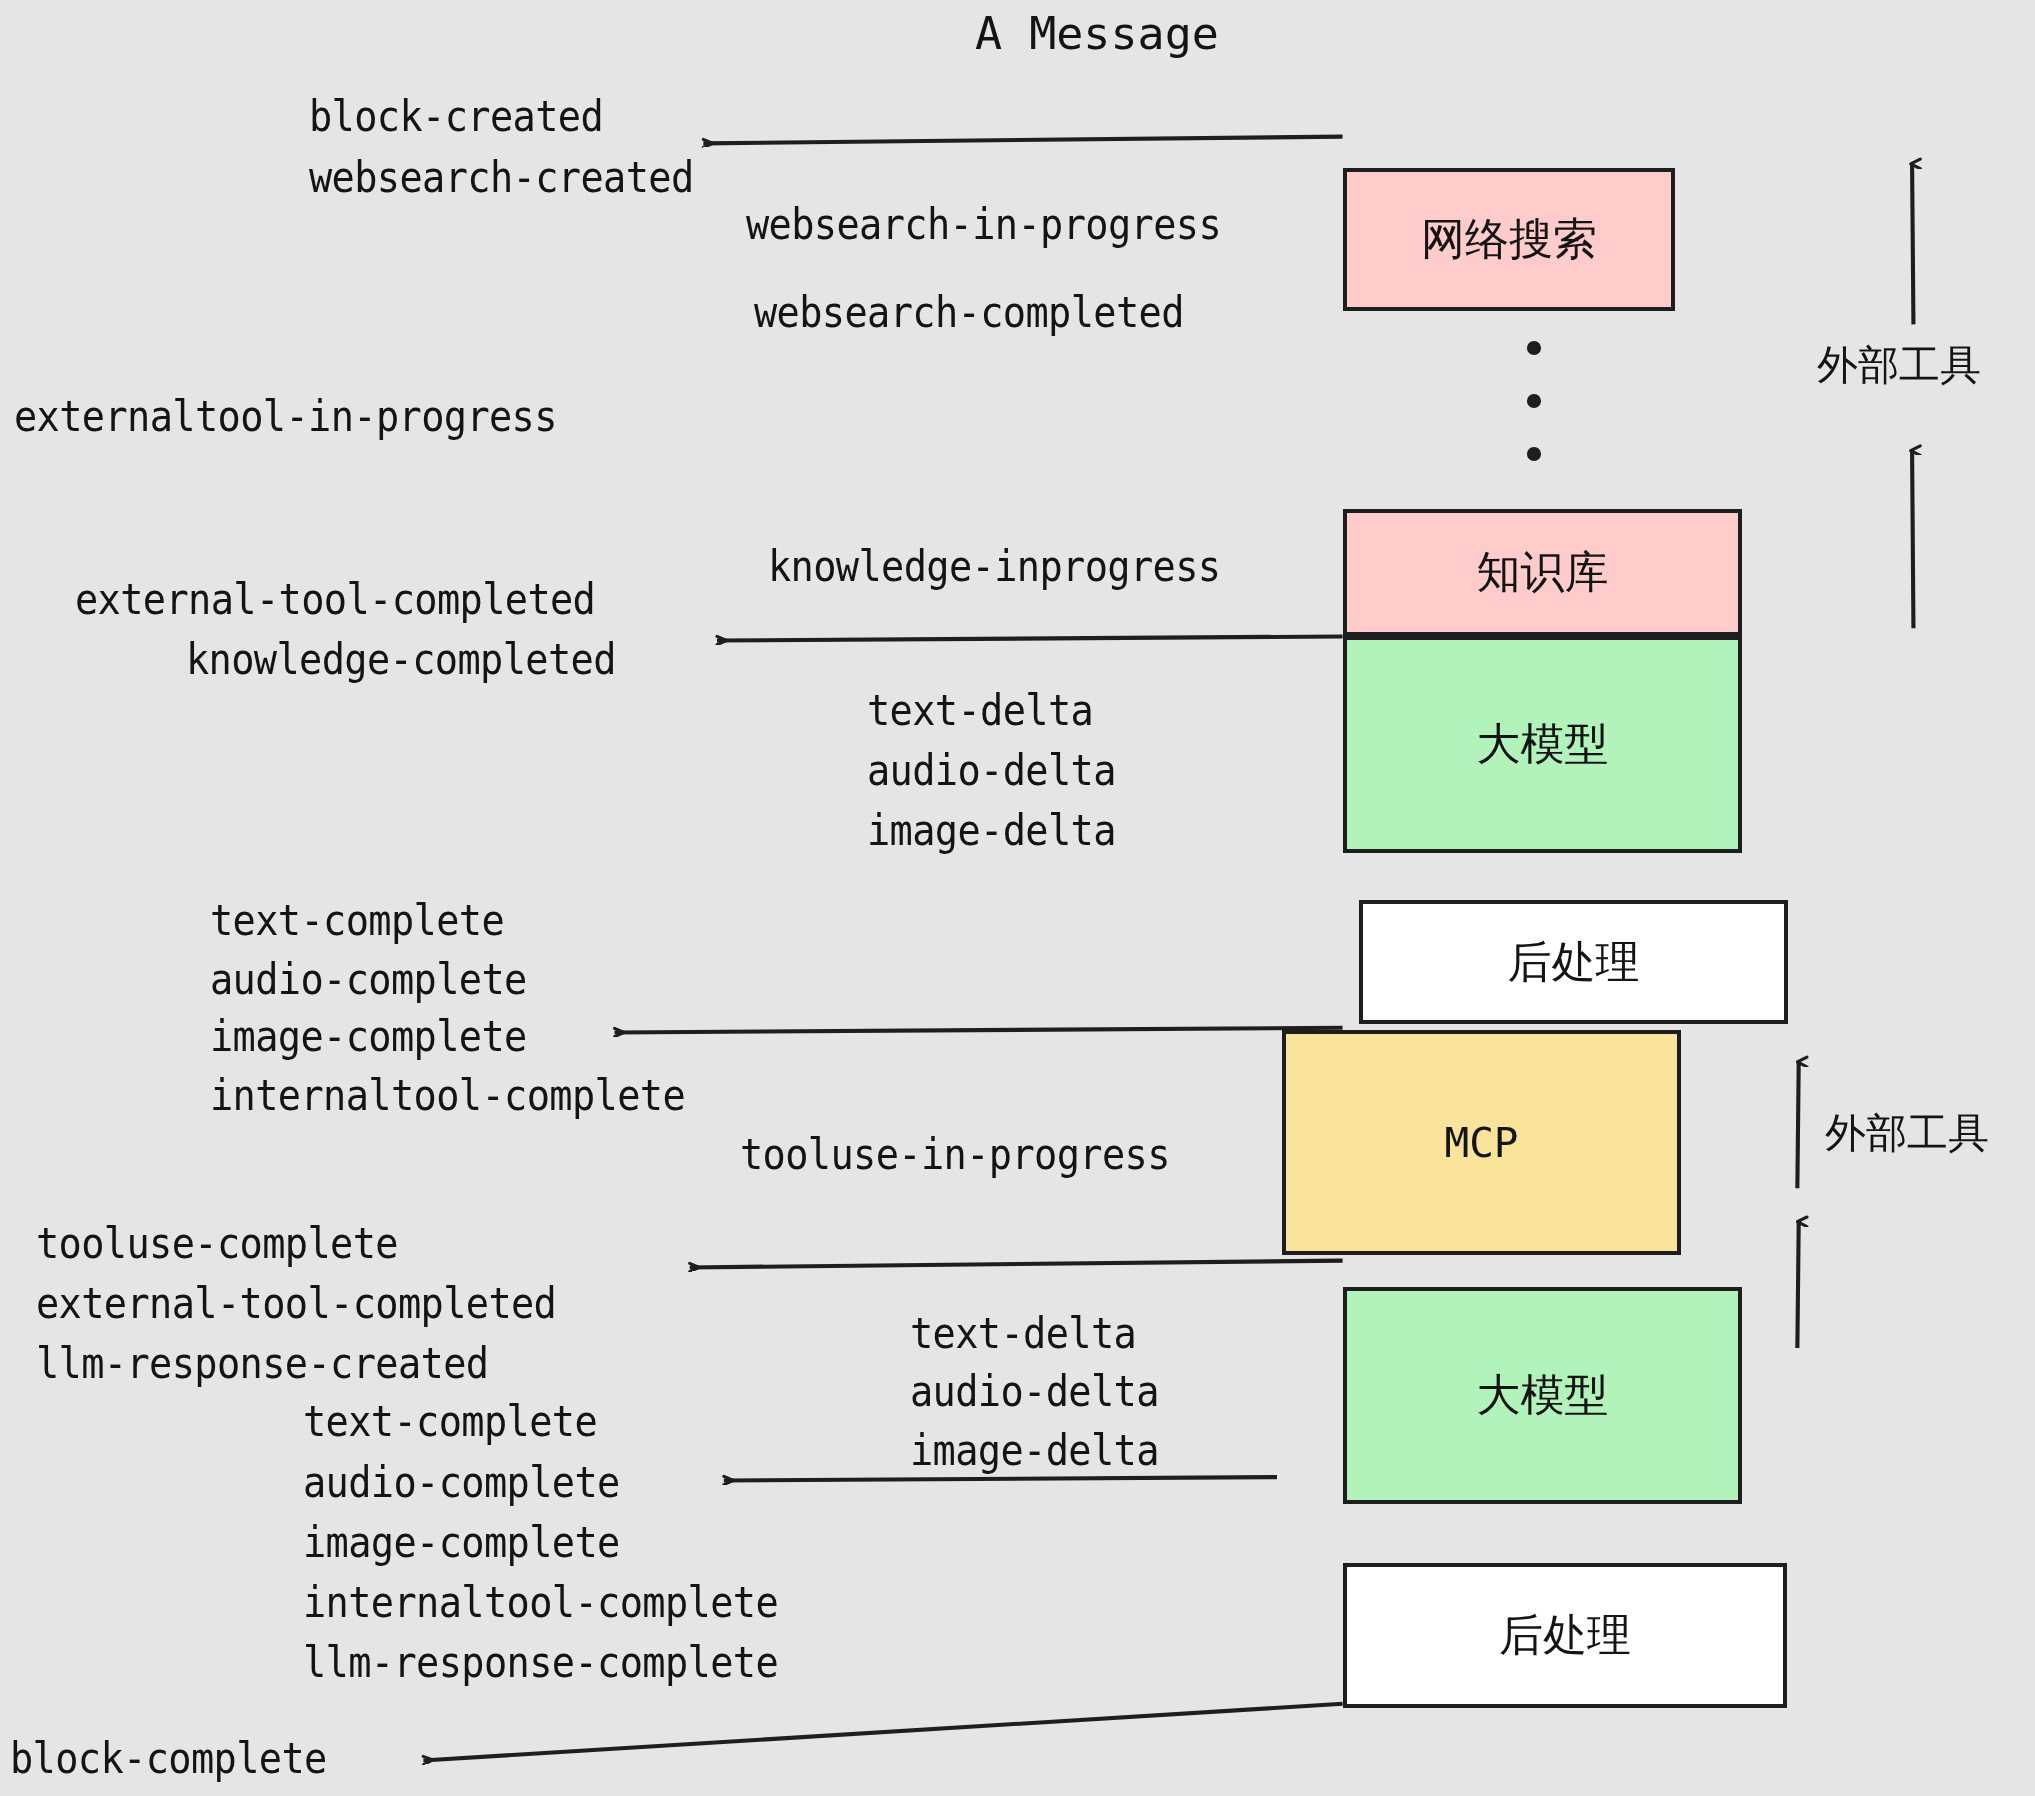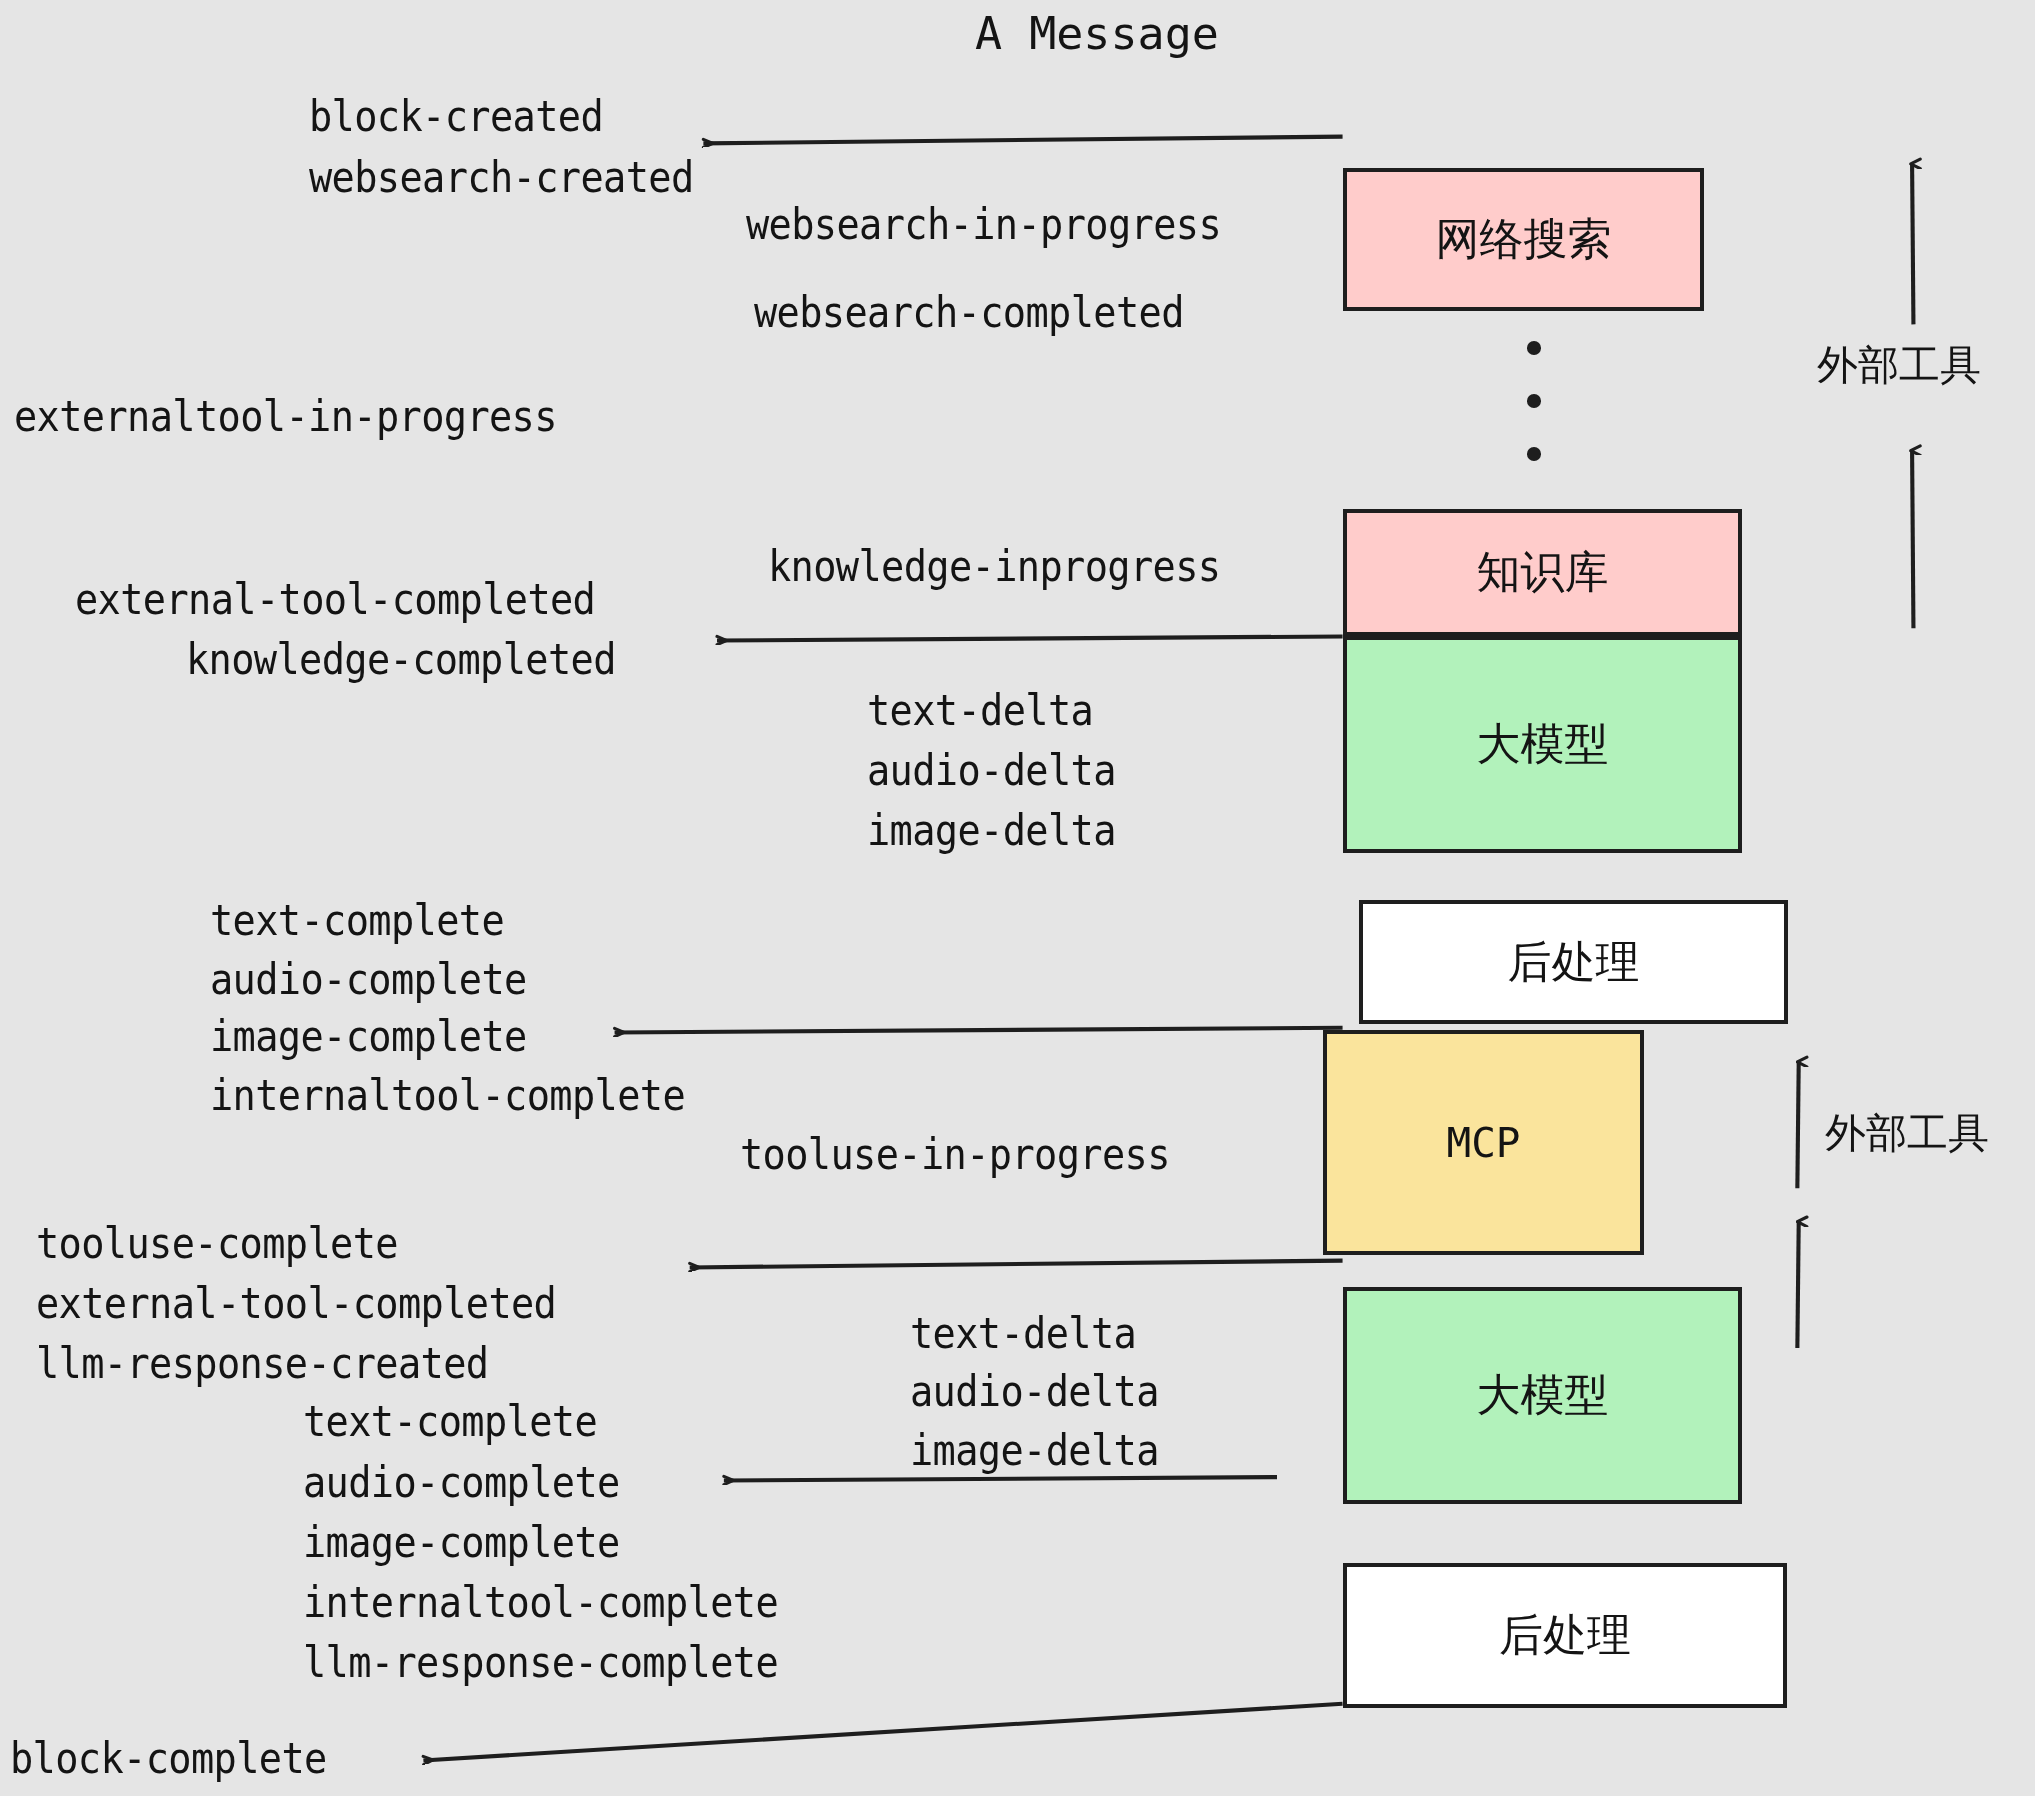--- a/index.html
+++ b/index.html
@@ -98,21 +98,21 @@
 
     <line x1="1966" y1="2495" x2="620" y2="2578" stroke="#1e1e1e" stroke-width="6" marker-end="url(#ah)"></line>
 
     <line x1="2802" y1="475" x2="2800" y2="240" stroke="#1e1e1e" stroke-width="6" marker-end="url(#ahu)"></line>
     <line x1="2800" y1="660" x2="2802" y2="920" stroke="#1e1e1e" stroke-width="6" marker-end="url(#ahu)" transform="rotate(180 2801 790)"></line>
 
     <line x1="2632" y1="1740" x2="2634" y2="1555" stroke="#1e1e1e" stroke-width="6" marker-end="url(#ahu)"></line>
     <line x1="2634" y1="1790" x2="2632" y2="1975" stroke="#1e1e1e" stroke-width="6" marker-end="url(#ahu)" transform="rotate(180 2633 1882)"></line>
   </svg>
 
-  <div class="box" style="left:1343px;top:168px;width:361px;height:143px;background:#FFCCCB;">
+  <div class="box" style="left:1343px;top:168px;width:332px;height:143px;background:#FFCCCB;">
     <span>网络搜索</span>
   </div>
 
   <div class="dots" style="left:1526px;top:341px;width:16.4px;height:120px;">
     <i></i>
     <i></i>
     <i></i>
   </div>
 
   <div class="box" style="left:1343px;top:509px;width:399px;height:127px;background:#FFCCCB;">
@@ -120,21 +120,21 @@
   </div>
 
   <div class="box" style="left:1343px;top:636px;width:399px;height:217px;background:#B2F2BB;">
     <span>大模型</span>
   </div>
 
   <div class="box" style="left:1359px;top:900px;width:429px;height:124px;background:#FFFFFF;">
     <span>后处理</span>
   </div>
 
-  <div class="box mono" style="left:1323px;top:1030px;width:321px;height:225px;background:#FAE49C;">
+  <div class="box mono" style="left:1282px;top:1030px;width:399px;height:225px;background:#FAE49C;">
     <span>MCP</span>
   </div>
 
   <div class="box" style="left:1343px;top:1287px;width:399px;height:217px;background:#B2F2BB;">
     <span>大模型</span>
   </div>
 
   <div class="box" style="left:1343px;top:1563px;width:444px;height:145px;background:#FFFFFF;">
     <span>后处理</span>
   </div>

